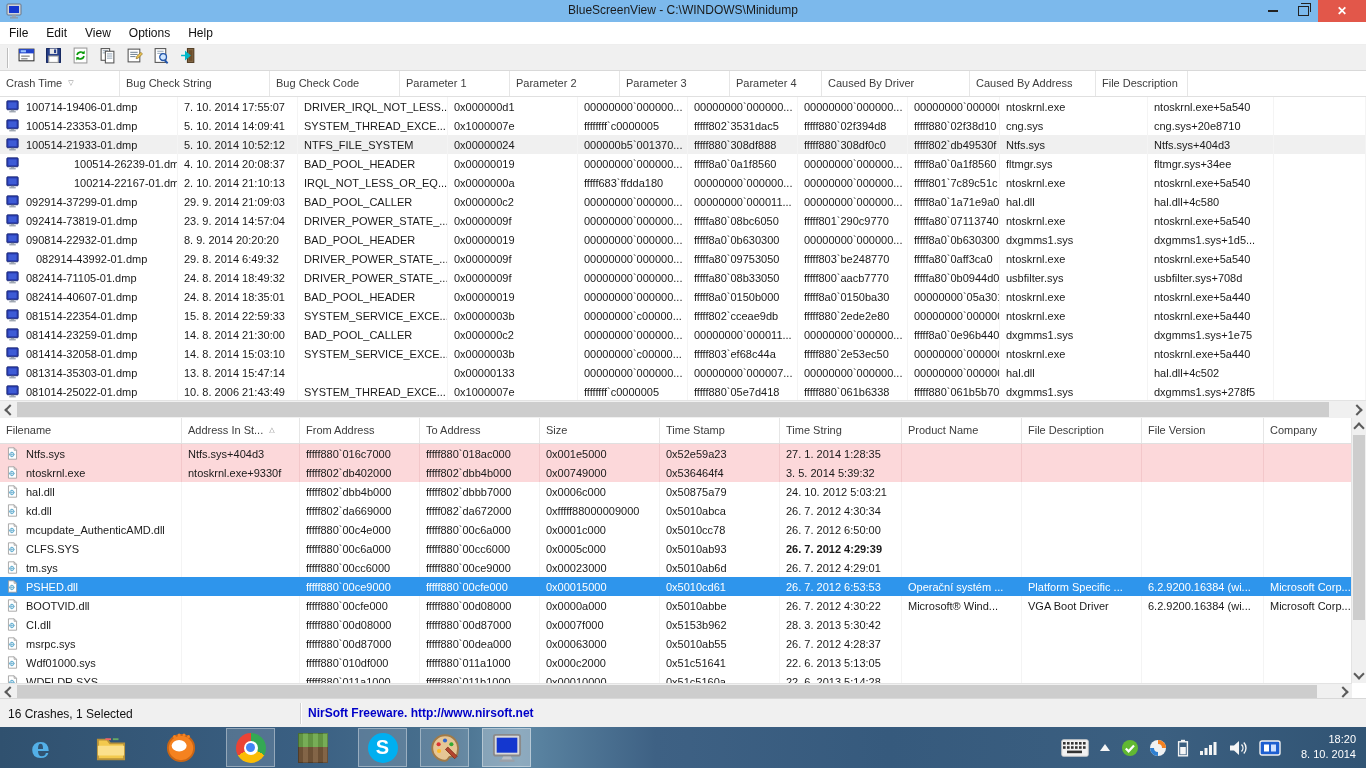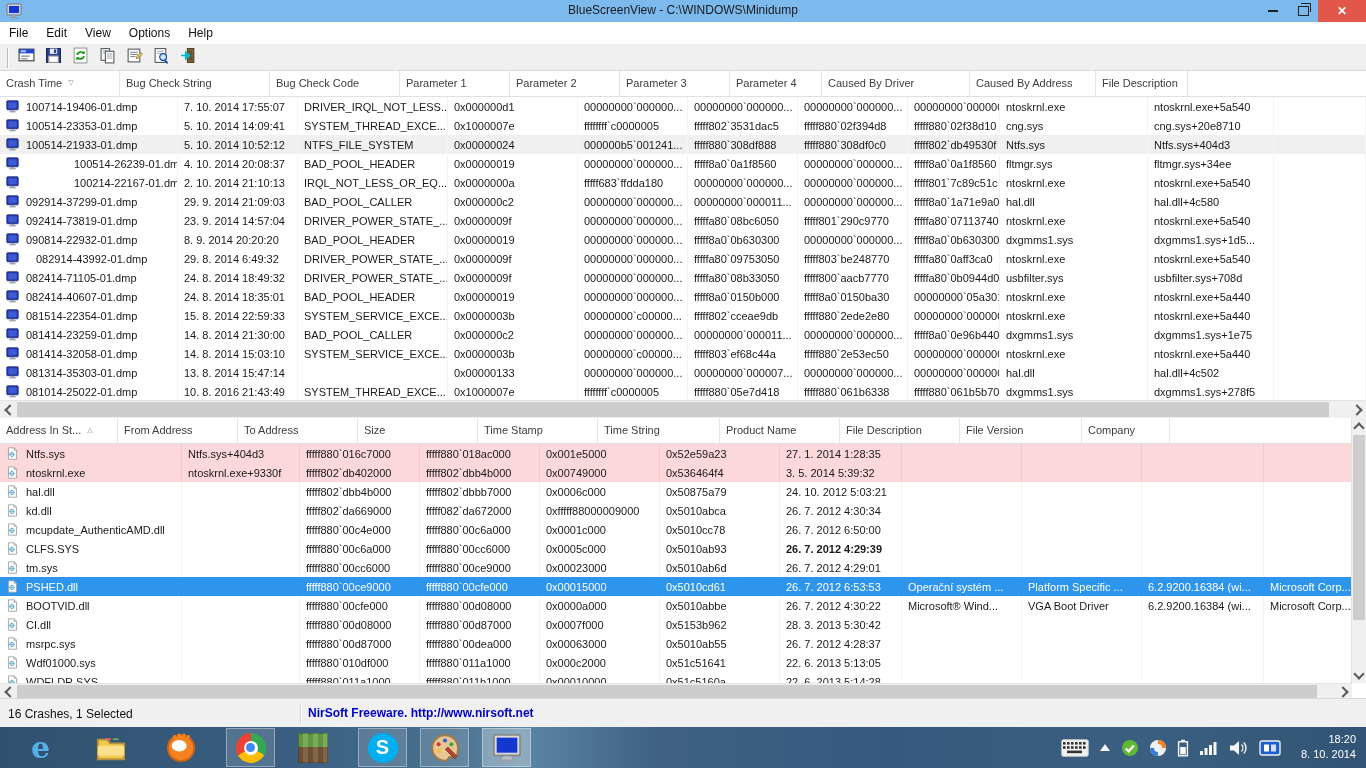--- a/index.html
+++ b/index.html
@@ -247,21 +247,21 @@
                 <rect x="3" y="3" width="10" height="7" fill="#3d5bd6"></rect>
                 <rect x="6" y="12.2" width="4" height="1.6" fill="#9aa3ae"></rect>
                 <rect x="4" y="13.8" width="8" height="1.4" fill="#8b95a2"></rect>
               </svg>
             </span>
             <span>100514-21933-01.dmp</span>
           </div>
           <div class="gcell" style="width: 120px;">5. 10. 2014 10:52:12</div>
           <div class="gcell" style="width: 150px;">NTFS_FILE_SYSTEM</div>
           <div class="gcell" style="width: 130px;">0x00000024</div>
-          <div class="gcell" style="width: 110px;">000000b5`001241...</div>
+          <div class="gcell" style="width: 110px;">000000b5`001370...</div>
           <div class="gcell" style="width: 110px;">fffff880`308df888</div>
           <div class="gcell" style="width: 110px;">fffff880`308df0c0</div>
           <div class="gcell" style="width: 92px;">fffff802`db49530f</div>
           <div class="gcell" style="width: 148px;">Ntfs.sys</div>
           <div class="gcell" style="width: 126px;">Ntfs.sys+404d3</div>
           <div class="gcell" style="width: 92px;"></div>
         </div>
         <div class="grow ">
           <div class="gcell" style="width: 178px; gap: 48px;">
             <span class="fic">
@@ -543,21 +543,21 @@
             <span class="fic">
               <svg viewBox="0 0 16 16">
                 <rect x="1" y="1" width="14" height="11" rx="1" fill="#2a3db0" stroke="#16246e"></rect>
                 <rect x="3" y="3" width="10" height="7" fill="#3d5bd6"></rect>
                 <rect x="6" y="12.2" width="4" height="1.6" fill="#9aa3ae"></rect>
                 <rect x="4" y="13.8" width="8" height="1.4" fill="#8b95a2"></rect>
               </svg>
             </span>
             <span>081014-25022-01.dmp</span>
           </div>
-          <div class="gcell" style="width: 120px;">10. 8. 2016 21:43:49</div>
+          <div class="gcell" style="width: 120px;">10. 8. 2006 21:43:49</div>
           <div class="gcell" style="width: 150px;">SYSTEM_THREAD_EXCE...</div>
           <div class="gcell" style="width: 130px;">0x1000007e</div>
           <div class="gcell" style="width: 110px;">ffffffff`c0000005</div>
           <div class="gcell" style="width: 110px;">fffff880`05e7d418</div>
           <div class="gcell" style="width: 110px;">fffff880`061b6338</div>
           <div class="gcell" style="width: 92px;">fffff880`061b5b70</div>
           <div class="gcell" style="width: 148px;">dxgmms1.sys</div>
           <div class="gcell" style="width: 126px;">dxgmms1.sys+278f5</div>
           <div class="gcell" style="width: 92px;"></div>
         </div>
@@ -568,20 +568,21 @@
           <span class="chev chev-l"></span>
         </div>
       <div class="sb-thumb-h" style="left:17px;width:1312px;"></div>
       <div class="sb-arrow" style="right:0;">
           <span class="chev chev-r"></span>
         </div>
     </div>
 
     <div class="pane pane-lower" id="lower-pane">
         <div class="ghead">
+          <div class="hcell" style="width: 182px;">Filename</div>
           <div class="hcell" style="width: 118px;">Address In St...<span class="sortg">△</span></div>
           <div class="hcell" style="width: 120px;">From Address</div>
           <div class="hcell" style="width: 120px;">To Address</div>
           <div class="hcell" style="width: 120px;">Size</div>
           <div class="hcell" style="width: 120px;">Time Stamp</div>
           <div class="hcell" style="width: 122px;">Time String</div>
           <div class="hcell" style="width: 120px;">Product Name</div>
           <div class="hcell" style="width: 120px;">File Description</div>
           <div class="hcell" style="width: 122px;">File Version</div>
           <div class="hcell" style="width: 88px;">Company</div>

